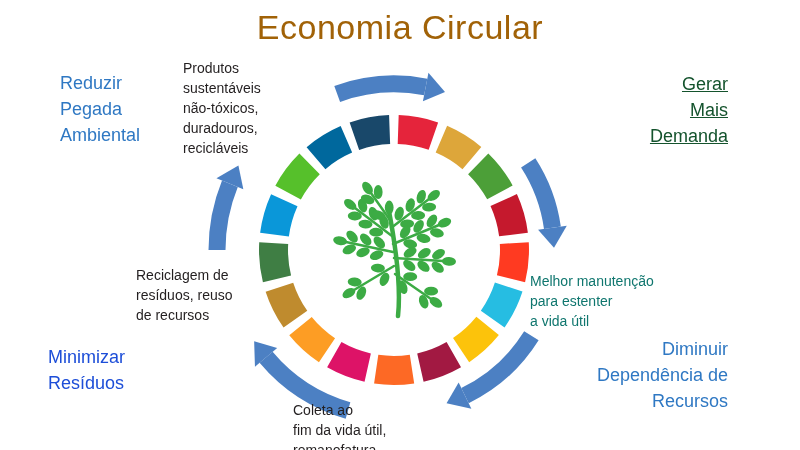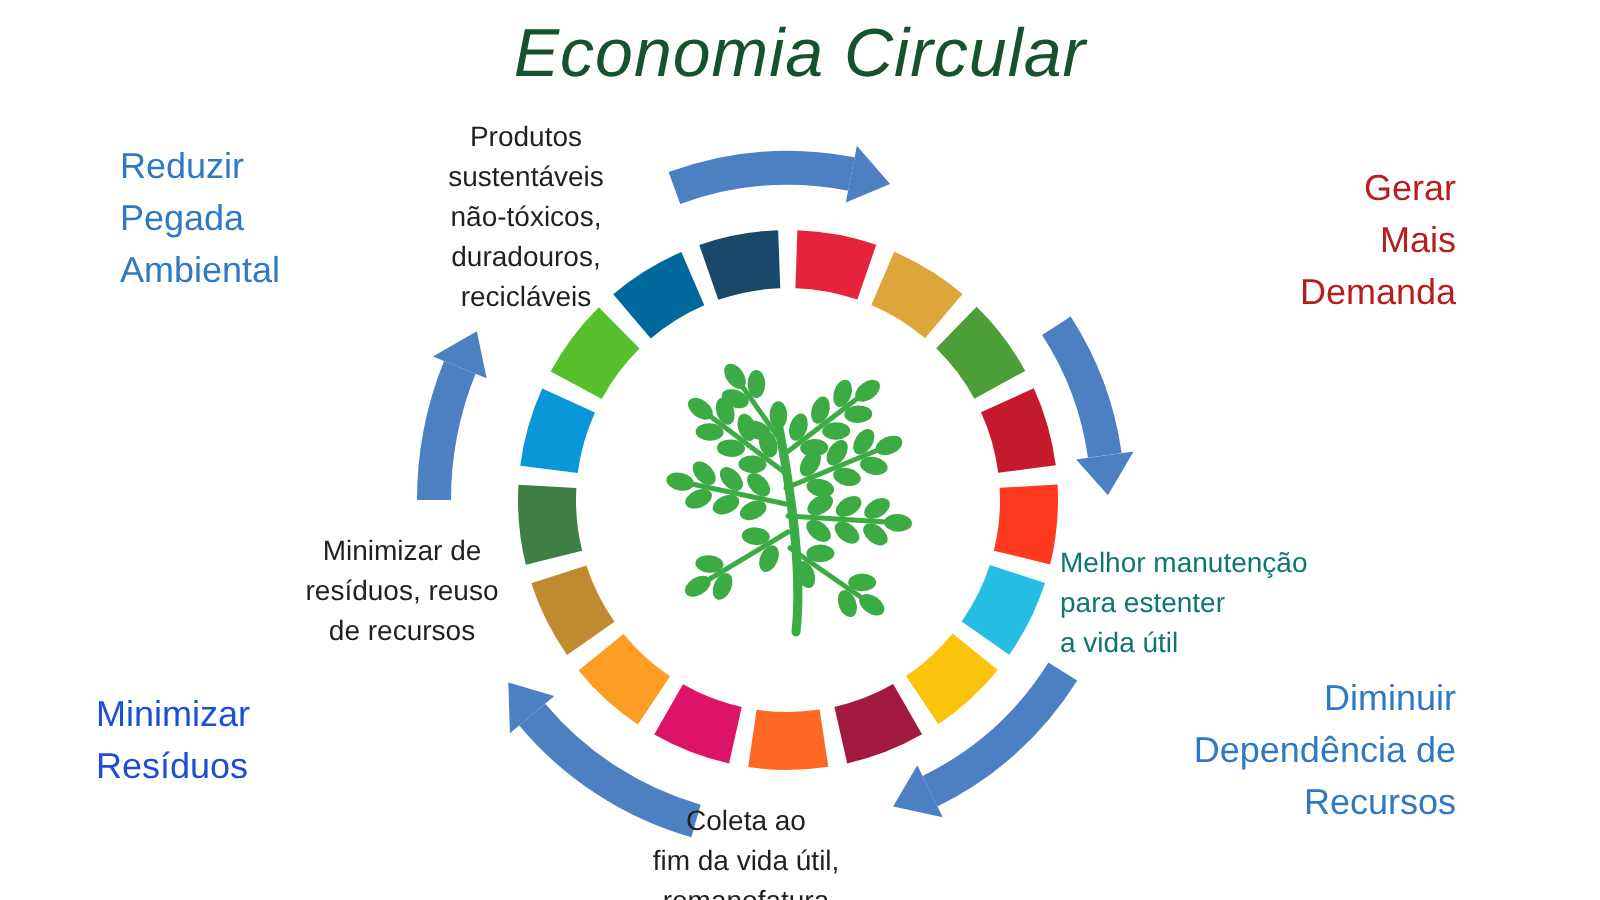--- a/index.html
+++ b/index.html
@@ -8,21 +8,21 @@
     overflow:hidden;font-family:"Liberation Sans",sans-serif;
   }
   .stage svg{position:absolute;left:0;top:0;}
   .lbl{position:absolute;white-space:pre-line;}
   .title{
     position:absolute;left:0;top:8px;width:100%;text-align:center;
     font-size:34px;font-weight:400;letter-spacing:0.5px;margin:0;
   }
   .corner{font-size:18px;line-height:26px;font-weight:400;}
   .note{font-size:14px;line-height:20px;font-weight:400;}
-  .al-l{text-align:left;} .al-r{text-align:right;} .al-c{text-align:center;}
+  .al-l{text-align:left;} .al-r{text-align:right;} .al-c{}
 </style>
 </head>
 <body>
 
 <div class="stage">
 
   <svg id="diagram-svg" width="800" height="450" viewBox="0 0 800 450">
       <g>
         <path d="M 337.2 94.0 A 166 166 0 0 1 425.7 87.0" fill="none" stroke="#4c80c3" stroke-width="17"></path>
         <polygon points="445.0297616377093,92.03809501275768 428.44102366546633,72.81629338769665 422.90756279954655,101.2834817076789" fill="#4c80c3"></polygon>
@@ -116,27 +116,27 @@
         <ellipse cx="449.0" cy="261.4" rx="7" ry="4.4" fill="#3cab44" stroke="none" transform="rotate(3.5 449.0 261.4)"></ellipse>
         <path d="M 395 274 L 431 299" stroke-width="2.5"></path>
         <ellipse cx="402.8" cy="287.3" rx="7" ry="4.4" fill="#3cab44" stroke="none" transform="rotate(69.8 402.8 287.3)"></ellipse>
         <ellipse cx="410.2" cy="276.7" rx="7" ry="4.4" fill="#3cab44" stroke="none" transform="rotate(-0.2 410.2 276.7)"></ellipse>
         <ellipse cx="423.7" cy="301.8" rx="7" ry="4.4" fill="#3cab44" stroke="none" transform="rotate(69.8 423.7 301.8)"></ellipse>
         <ellipse cx="431.1" cy="291.2" rx="7" ry="4.4" fill="#3cab44" stroke="none" transform="rotate(-0.2 431.1 291.2)"></ellipse>
         <ellipse cx="435.9" cy="302.4" rx="7" ry="4.4" fill="#3cab44" stroke="none" transform="rotate(34.8 435.9 302.4)"></ellipse>
       </g>
     </svg>
 
-  <h1 class="title" style="color: #14532d; font-style: italic;">Economia Circular</h1>
+  <h1 class="title" style="color: #a16207;">Economia Circular</h1>
 
   <div class="lbl corner al-l" style="left: 60px; top: 70px; color: rgb(47, 120, 195);">Reduzir
 Pegada
 Ambiental</div>
 
-  <div class="lbl corner al-r" style="right: 72px; top: 81px; color: #b91c1c;">Gerar
+  <div class="lbl corner al-r" style="right: 72px; top: 71px; color: #14532d; text-decoration: underline;">Gerar
 Mais
 Demanda</div>
 
   <div class="lbl corner al-r" style="right: 72px; top: 336px; color: rgb(47, 120, 195);">Diminuir
 Dependência de
 Recursos</div>
 
   <div class="lbl corner al-l" style="left: 48px; top: 344px; color: #1d4ed8;">Minimizar
 Resíduos</div>
 
@@ -148,17 +148,17 @@
 
 
   <div class="lbl note al-l" style="left: 530px; top: 271px; width: 140px; color: #0f766e;">Melhor manutenção
 para estenter
 a vida útil</div>
 
   <div class="lbl note al-c" style="left: 293px; top: 400px; width: 160px; color: rgb(35, 31, 32);">Coleta ao
 fim da vida útil,
 remanofatura</div>
 
-  <div class="lbl note al-c" style="left: 136px; top: 265px; width: 130px; color: rgb(35, 31, 32);">Minimizar de
+  <div class="lbl note al-c" style="left: 136px; top: 265px; width: 130px; color: rgb(35, 31, 32);">Reciclagem de
 resíduos, reuso
 de recursos</div>
 
 </div>
 
 </body></html>

